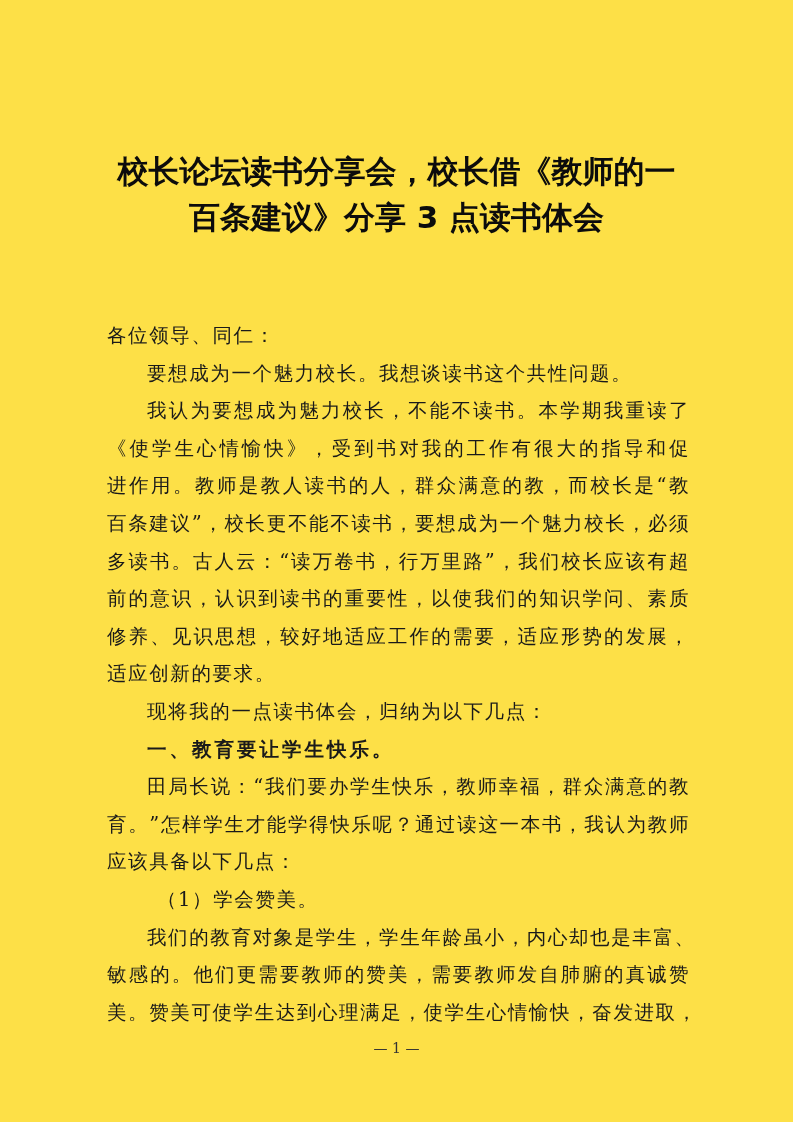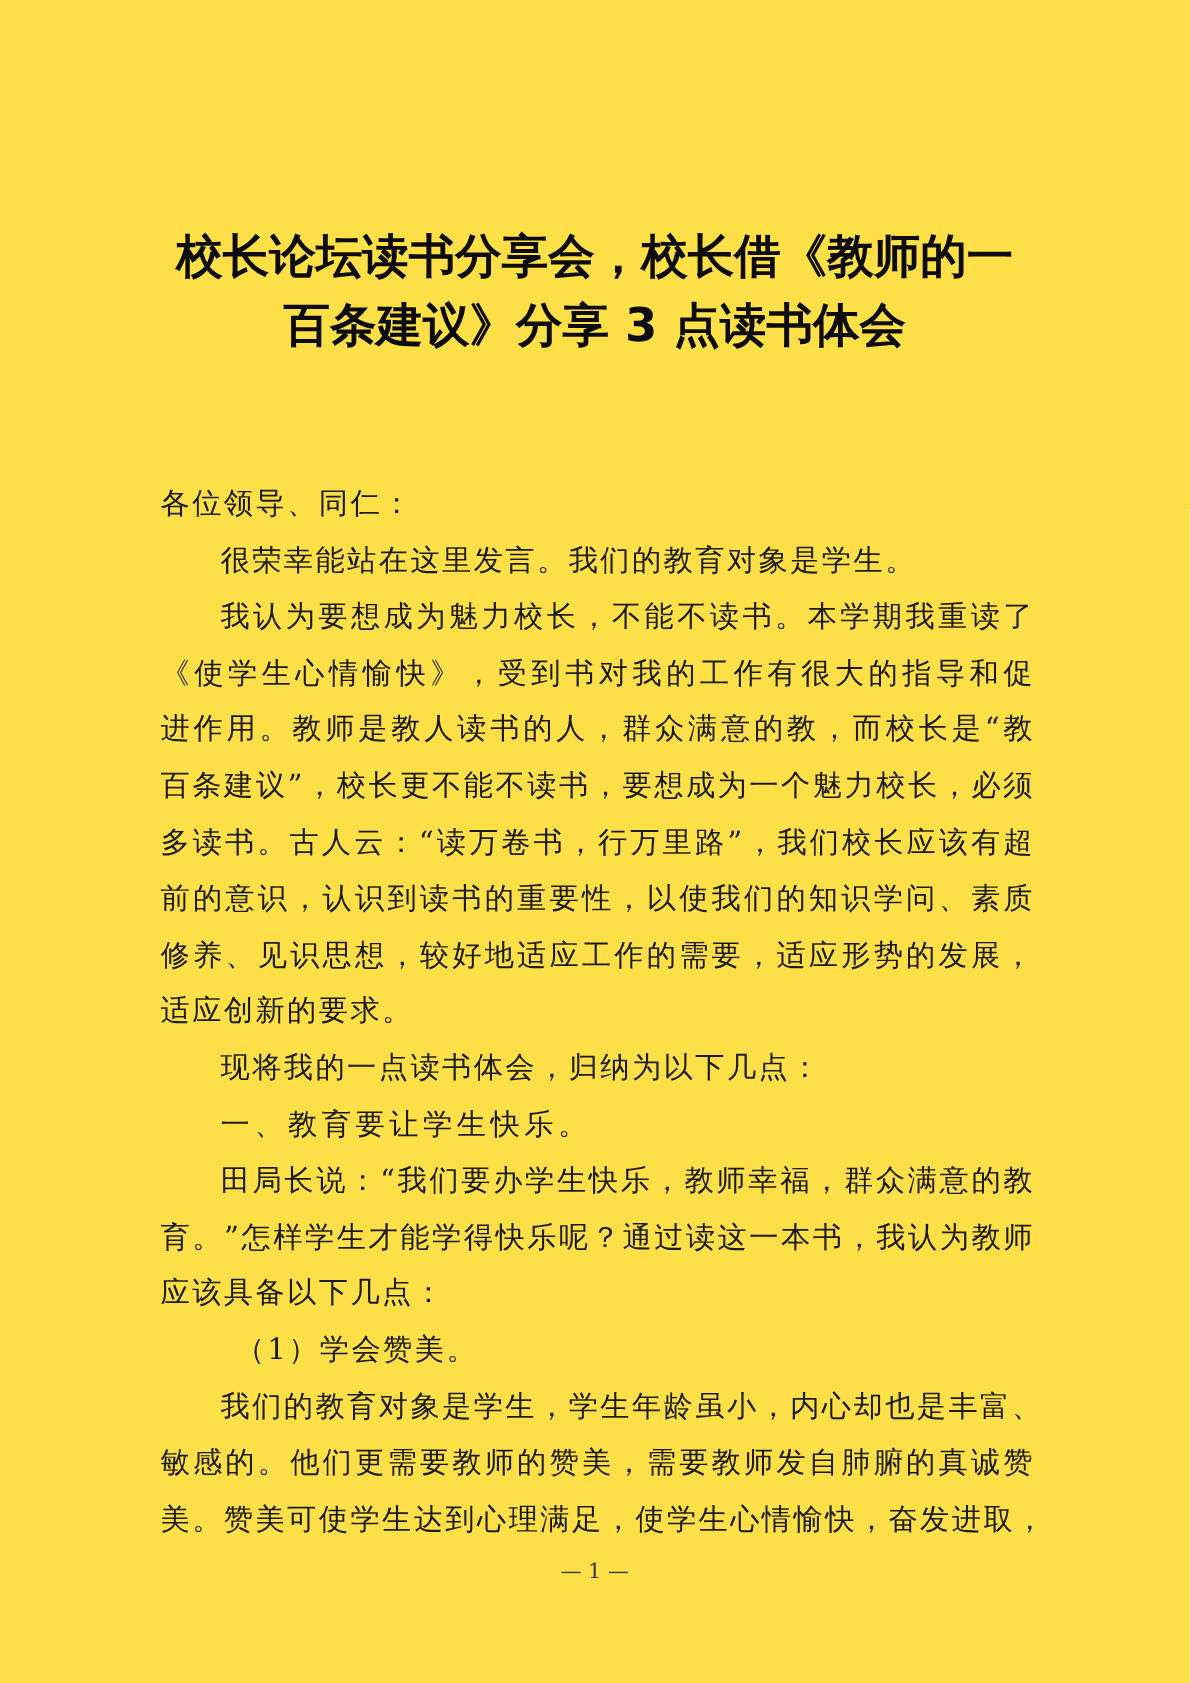--- a/index.html
+++ b/index.html
@@ -52,21 +52,21 @@
       height: 37.6px;
       text-align: justify;
       text-align-last: justify;
       letter-spacing: 1.6px;
     }
     .ln.last { text-align-last: left; }
     .ln.indent { padding-left: 40px; }
     .ln.indent2 { padding-left: 50px; }
     .ln.bold {
       font-family: "DejaVu Sans", "Liberation Sans", sans-serif;
-      font-weight: normal;
+      font-weight: bold;
       letter-spacing: 3px;
     }
     .footer {
       position: absolute;
       left: 0;
       width: 793px;
       top: 1040px;
       text-align: center;
       font-size: 14px;
       color: #333;
@@ -76,21 +76,21 @@
 <body>
 
 <div class="page">
   <h1 class="title" style="margin:0;">
     <span class="line">校长论坛读书分享会，校长借《教师的一</span>
     <span class="line">百条建议》分享 3 点读书体会</span>
   </h1>
 
   <div class="body" id="body-lines">
       <span class="ln last">各位领导、同仁：</span>
-      <span class="ln indent last">很荣幸能站在这里发言。我们的教育对象是学生。</span>
+      <span class="ln indent last">要想成为一个魅力校长。我想谈读书这个共性问题。</span>
       <span class="ln indent">我认为要想成为魅力校长，不能不读书。本学期我重读了</span>
       <span class="ln">《使学生心情愉快》，受到书对我的工作有很大的指导和促</span>
       <span class="ln">进作用。教师是教人读书的人，群众满意的教，而校长是“教</span>
       <span class="ln">百条建议”，校长更不能不读书，要想成为一个魅力校长，必须</span>
       <span class="ln">多读书。古人云：“读万卷书，行万里路”，我们校长应该有超</span>
       <span class="ln">前的意识，认识到读书的重要性，以使我们的知识学问、素质</span>
       <span class="ln">修养、见识思想，较好地适应工作的需要，适应形势的发展，</span>
       <span class="ln last">适应创新的要求。</span>
       <span class="ln indent last">现将我的一点读书体会，归纳为以下几点：</span>
       <span class="ln indent last bold">一、教育要让学生快乐。</span>

